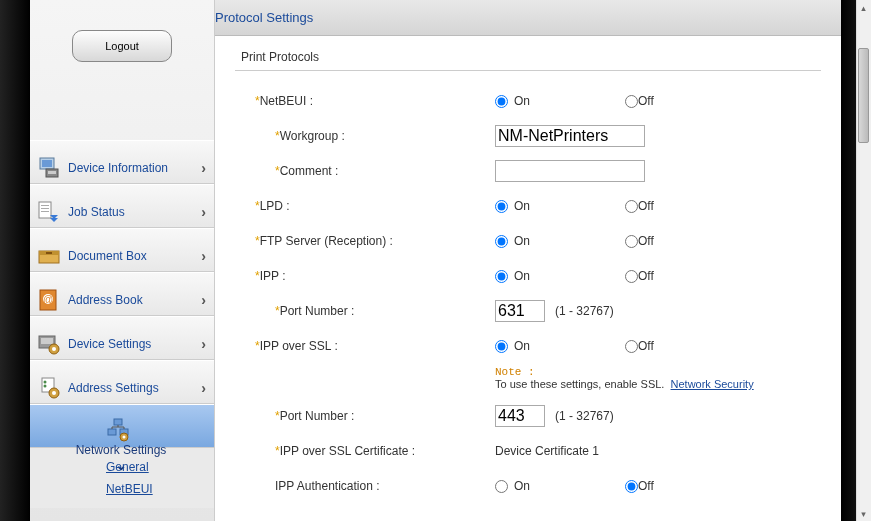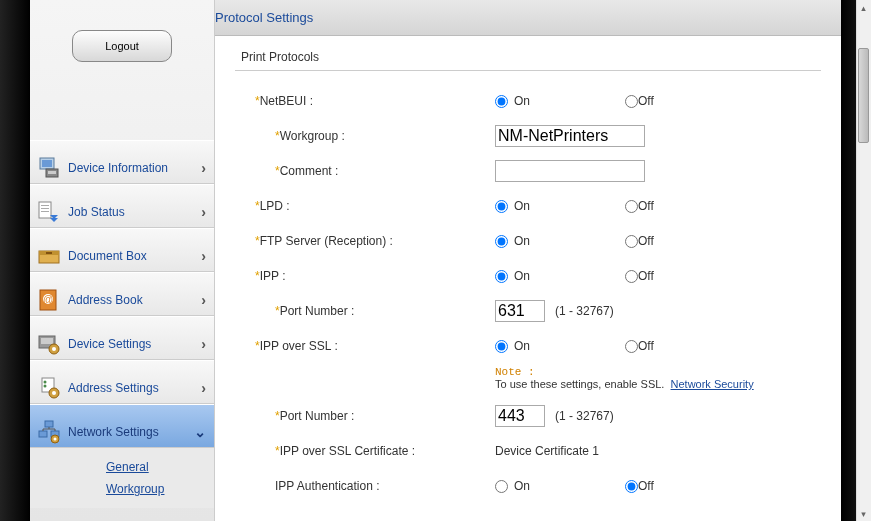--- a/index.html
+++ b/index.html
@@ -54,20 +54,21 @@
       border-bottom: 1px solid #ccc;
       background: linear-gradient(to bottom, #f8f8f8, #e8e8e8);
       cursor: pointer;
       font-size: 12px;
       color: #1a4a9a;
     }
     
     .nav-item.active {
       background: linear-gradient(to bottom, #a8c8f0, #7aa8e0);
       color: #1a3a7a;
+      flex-direction: column;
     }
     
     .nav-icon {
       width: 26px;
       height: 26px;
       margin-right: 6px;
       flex-shrink: 0;
     }
     
     .nav-label { flex: 1; }
@@ -340,21 +341,21 @@
                 <circle cx="19" cy="20" r="4" fill="#d0a040" stroke="#906010"></circle>
                 <circle cx="19" cy="20" r="1.5" fill="#fff"></circle>
               </svg>
           </span>
           <span class="nav-label">Network Settings</span>
           <span class="nav-arrow">⌄</span>
         </div>
 
         <div class="sub-nav">
           <a class="sub-nav-item">General</a>
-          <a class="sub-nav-item">Workgroup</a>
+          <a class="sub-nav-item">NetBEUI</a>
         </div>
       </div>
     </div>
 
     <div class="content-area">
       <div class="content-header">
         <span class="content-title">Protocol Settings</span>
       </div>
 
       <div class="content-body">

